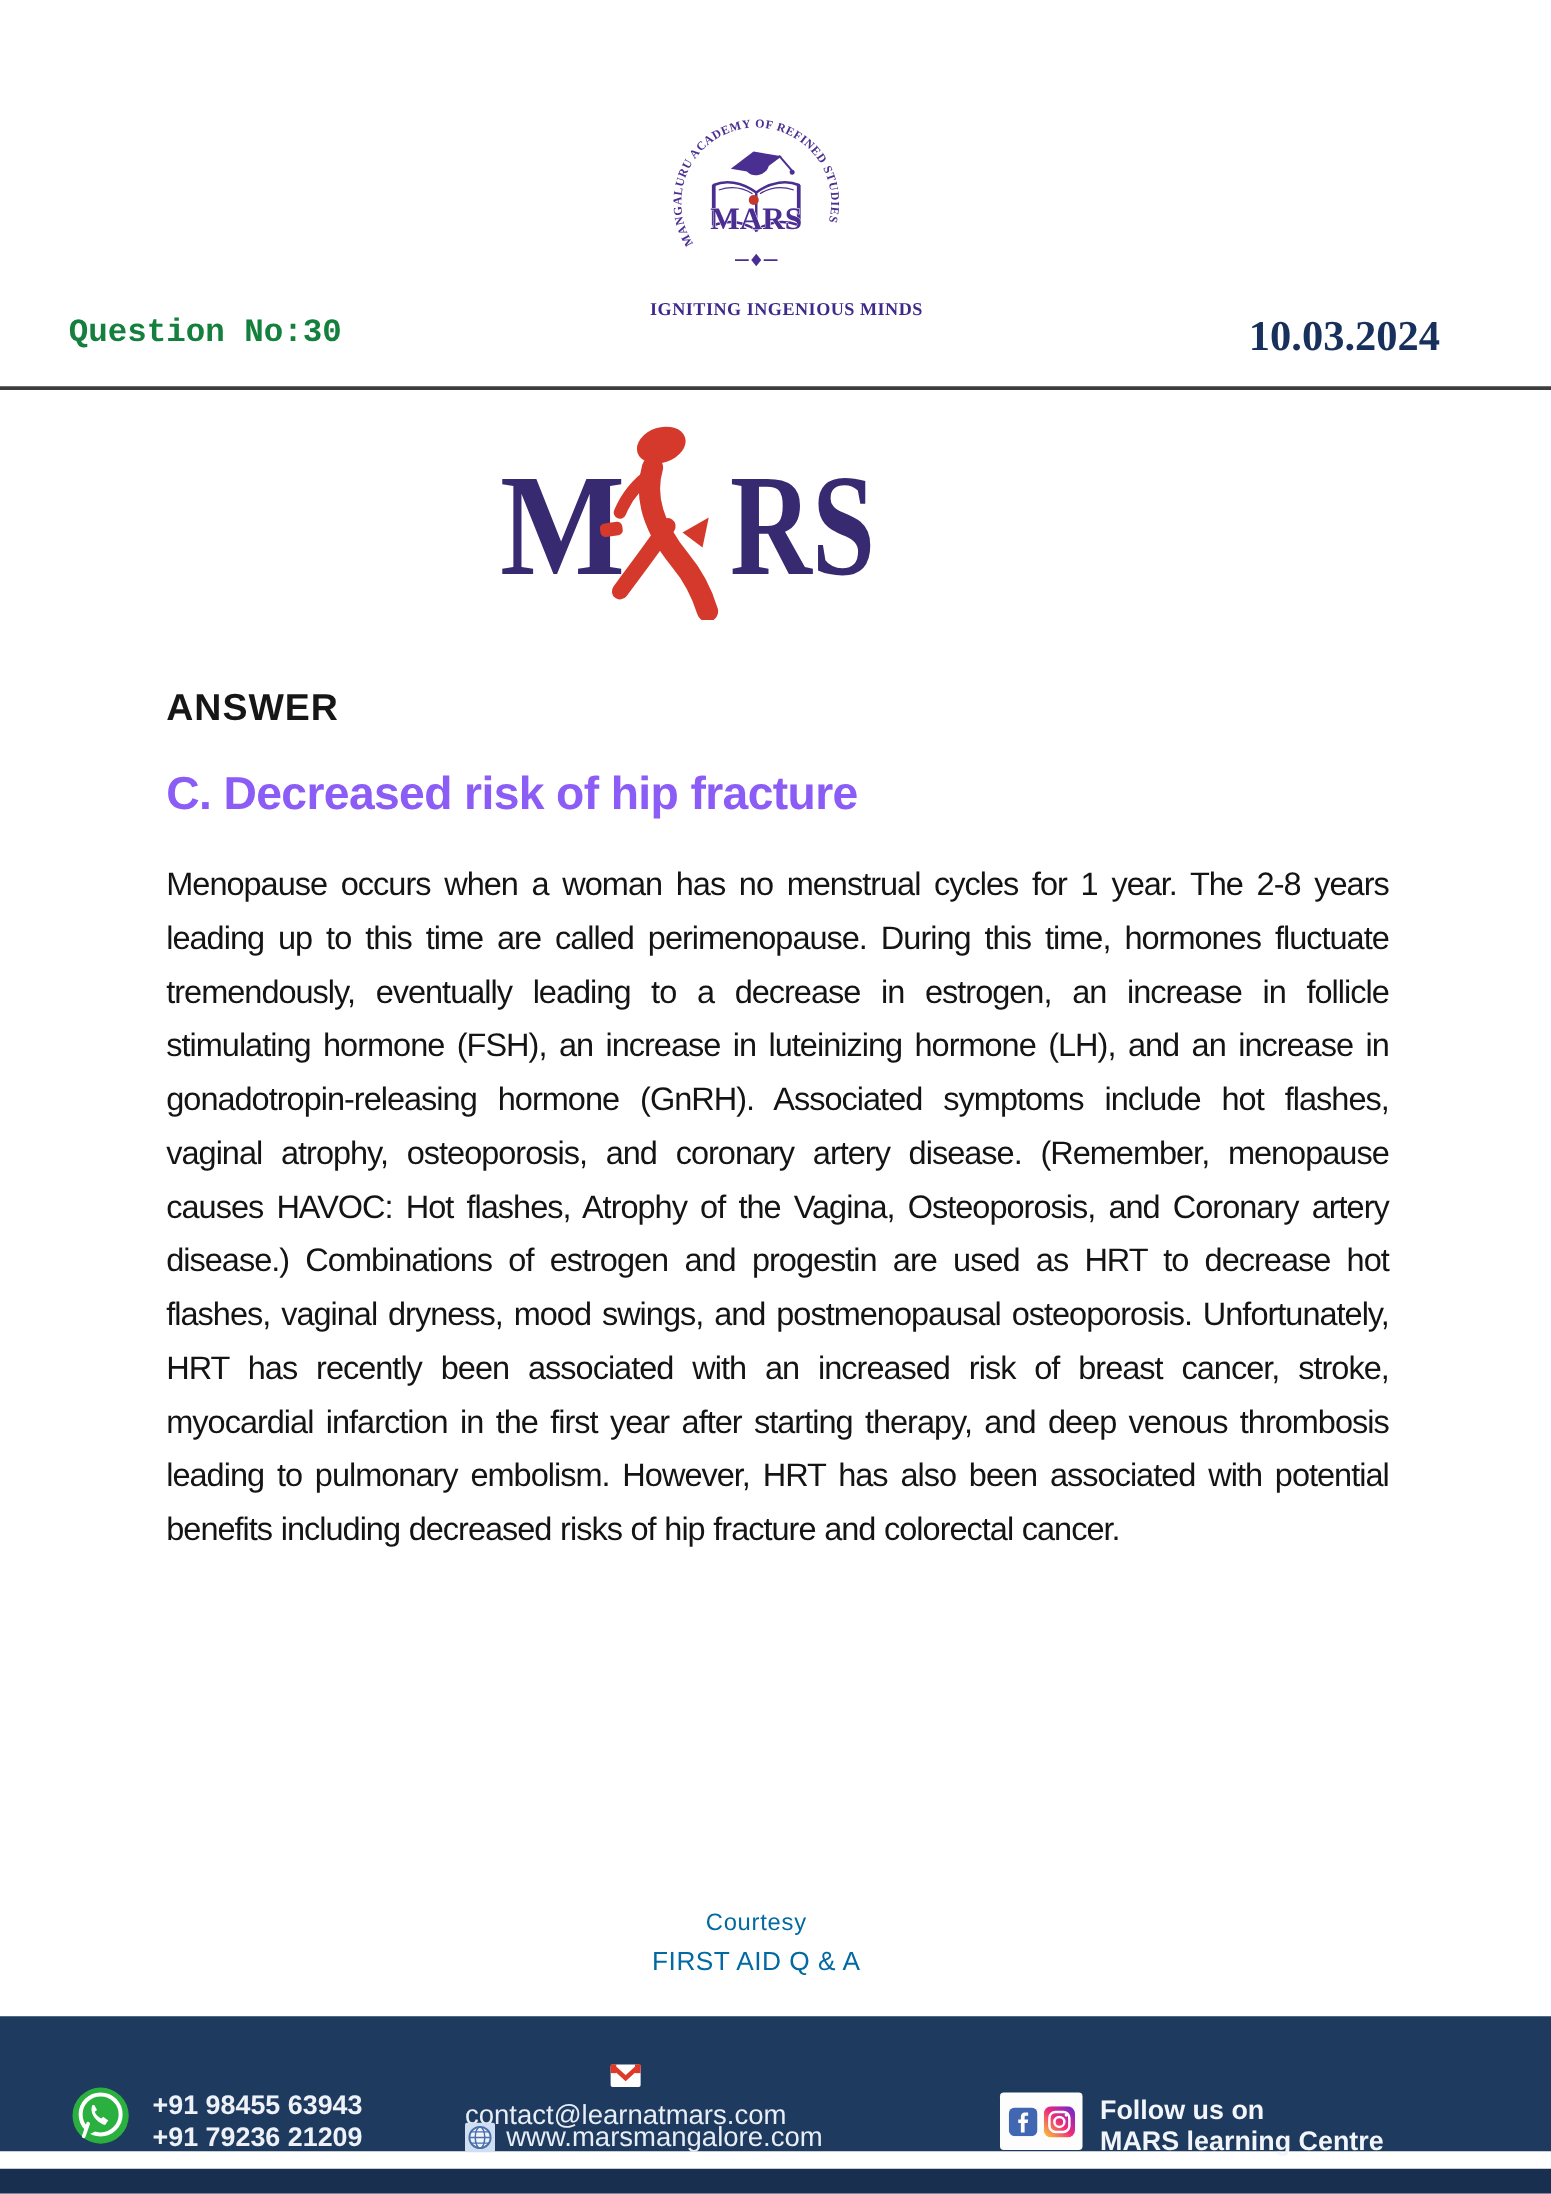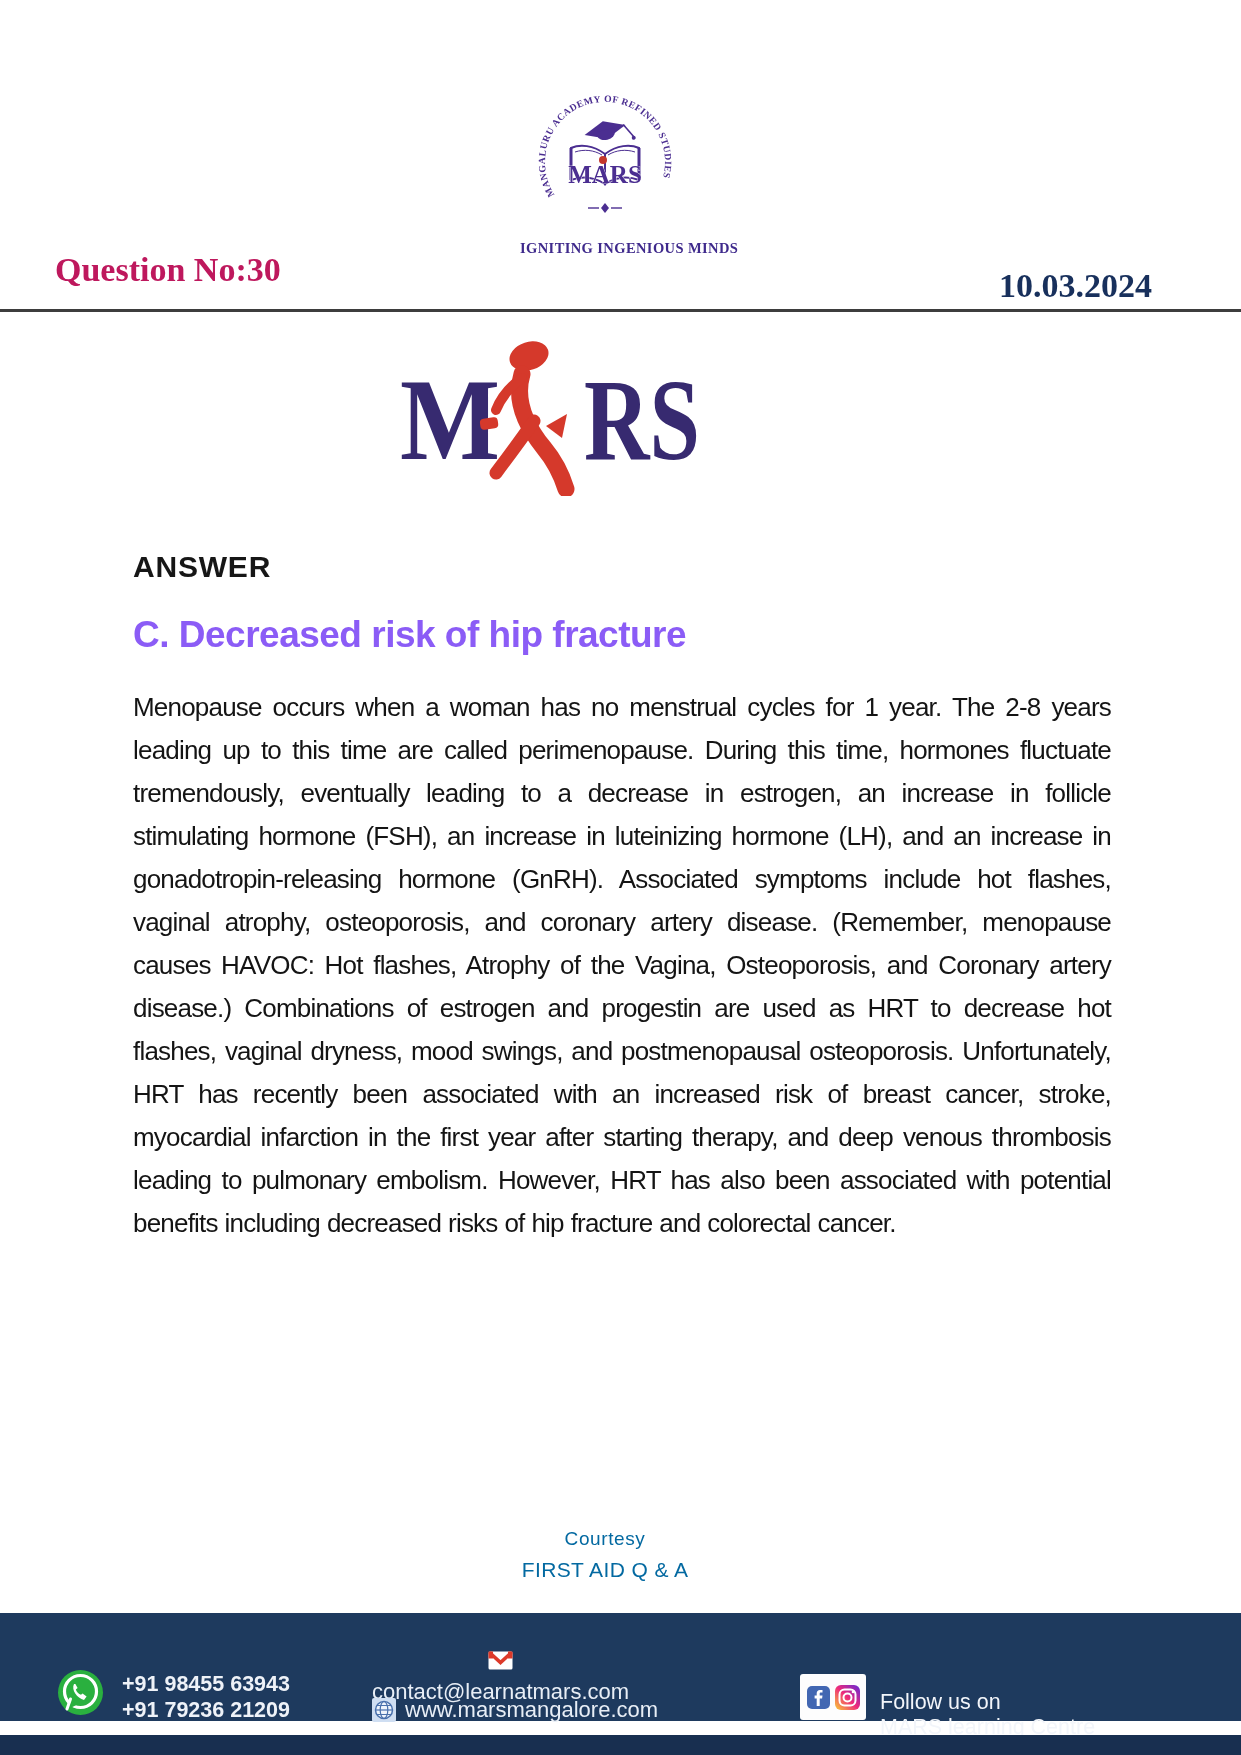--- a/index.html
+++ b/index.html
@@ -10,25 +10,25 @@
   
   .seal-wrap{position:absolute;left:605px;top:84px;transform:translateX(-50%);width:170px;text-align:center;}
   .seal-svg{display:block;margin:0 auto;}
   .seal-tagline{
     margin-top:18px;font-family:"Liberation Serif", serif;font-weight:bold;
     font-size:14.5px;letter-spacing:.4px;color:#3f2a8c;white-space:nowrap;
   }
   
   .hdr-question{
     position:absolute;left:55px;top:251px;
-    font-family:Liberation Serif, serif;font-weight:bold;font-size:34px;color:#be185d;
+    font-family:Liberation Mono, monospace;font-weight:bold;font-size:26px;color:#15803d;
   }
   .hdr-date{
     position:absolute;right:89px;top:251px;
-    font-family:"Liberation Serif", serif;font-weight:bold;font-size:34px;color:#18305c;margin-top:16px;
+    font-family:"Liberation Serif", serif;font-weight:bold;font-size:34px;color:#18305c;
   }
   .hdr-rule{position:absolute;left:0;top:309px;width:100%;height:3px;background:#3d3d3d;}
   
   .brand-wrap{position:absolute;left:396px;top:326px;width:330px;height:170px;}
   
   .answer-label{
     position:absolute;left:133px;top:550px;
     font-size:30px;font-weight:bold;letter-spacing:.8px;color:#161616;
   }
   .option-heading{
@@ -49,21 +49,21 @@
   .footer-strip{position:absolute;left:0;top:122px;width:100%;height:20px;background:#182f50;}
   .wa-icon{position:absolute;left:57px;top:56px;}
   .phones{position:absolute;left:122px;top:58px;font-size:21.5px;font-weight:bold;color:#eef2f8;line-height:26px;white-space:nowrap;}
   .contact-row{position:absolute;display:flex;align-items:center;gap:9px;font-size:22px;color:#e8eef6;white-space:nowrap;}
   .row-email{left:372px;top:38px;flex-direction:column;}
   .row-web{left:372px;top:84px;}
   .social-box{
     position:absolute;left:800px;top:61px;width:66px;height:46px;background:#fdfdfd;border-radius:3px;
     display:flex;align-items:center;justify-content:center;gap:5px;
   }
-  .follow{position:absolute;left:880px;top:77px;font-size:21.5px;font-weight:normal;color:#f2f5fa;line-height:25px;white-space:nowrap;}
+  .follow{position:absolute;left:880px;top:63px;font-size:21.5px;font-weight:bold;color:#f2f5fa;line-height:25px;white-space:nowrap;}
 </style>
 </head>
 <body>
 
 <div class="seal-wrap">
   <svg class="seal-svg" width="150" height="138" viewBox="0 0 150 138">
     <defs>
       <path id="sealArc" d="M 25.85 112.4 A 60 60 0 1 1 124.15 112.4" fill="none"></path>
     </defs>
     <text font-family="Liberation Serif, serif" font-weight="bold" font-size="9.6" fill="#4b2e91" letter-spacing="0.5">

